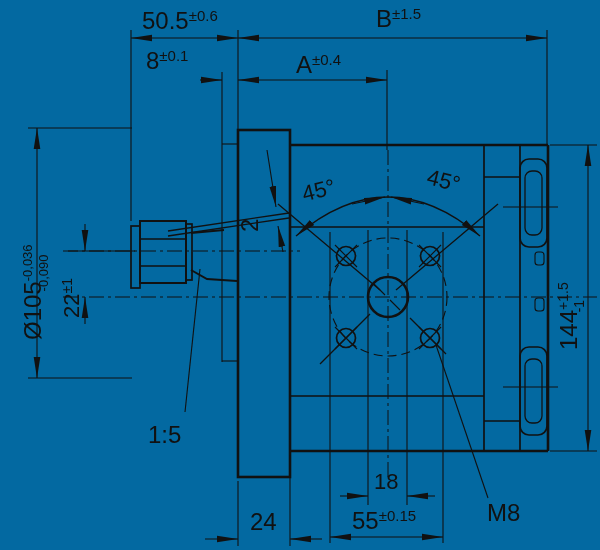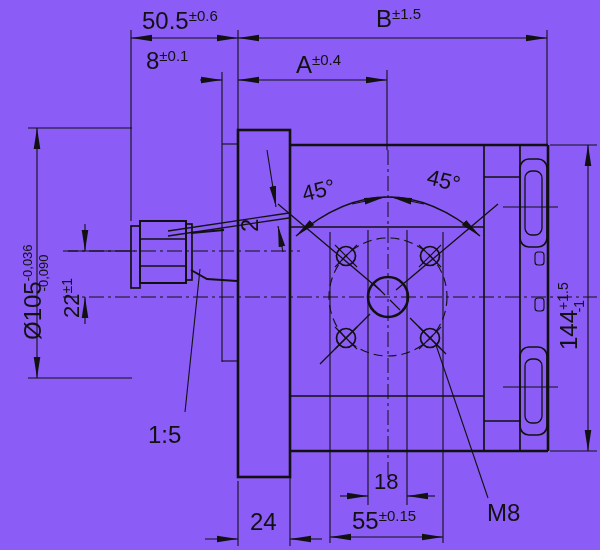--- a/index.html
+++ b/index.html
@@ -1,16 +1,16 @@
 <!DOCTYPE html>
 <html><head>
 <meta charset="utf-8">
 <style>
   html,body{margin:0;padding:0;background:#fff;}
-  .stage{width:600px;height:550px;background:#8b5cf6;position:relative;overflow:hidden;}
+  .stage{width:600px;height:550px;background:#0369a1;position:relative;overflow:hidden;}
   svg{display:block;}
   text{font-family:"Liberation Sans","DejaVu Sans",sans-serif;fill:#111;}
   .t24{font-size:24px;}
   .t22{font-size:22px;}
   .t15{font-size:15px;}
   .t14{font-size:14px;}
   .t13{font-size:13px;}
   .thick{stroke:#111;stroke-width:2.6;fill:none;}
   .med{stroke:#111;stroke-width:1.7;fill:none;}
   .med2{stroke:#111;stroke-width:2;fill:none;}

